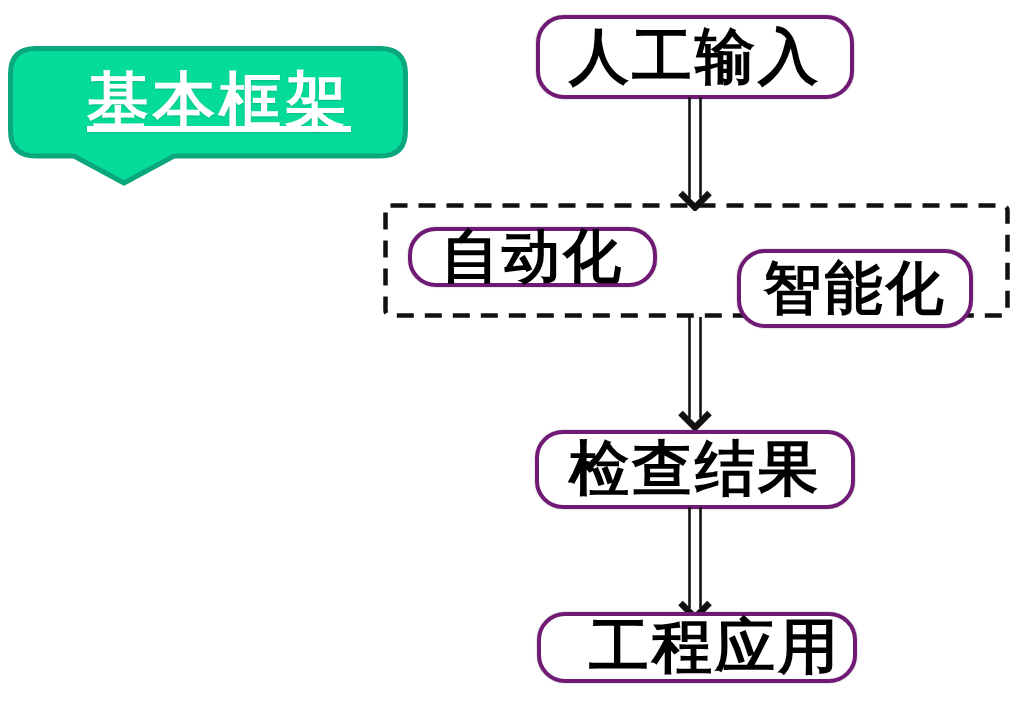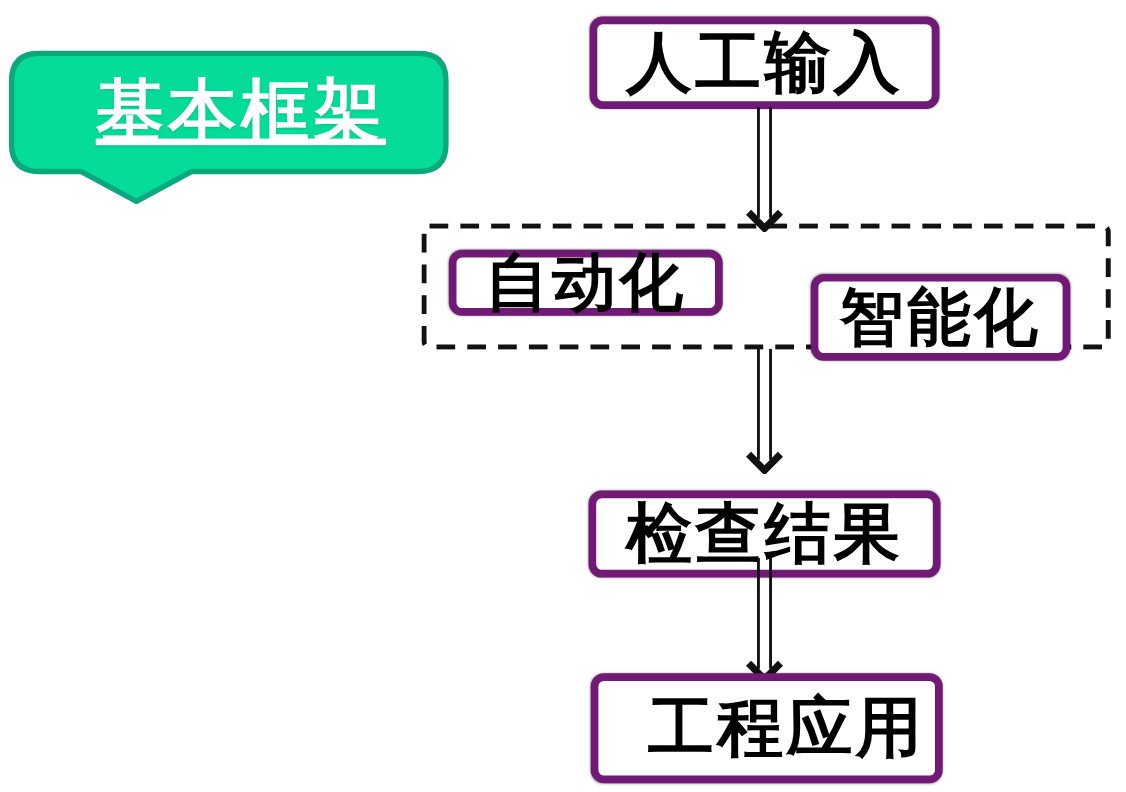--- a/index.html
+++ b/index.html
@@ -38,37 +38,37 @@
     letter-spacing: 4px;
     color: #ffffff;
     text-shadow: 0 1px 2px rgba(0,90,60,0.25);
     text-decoration: underline;
   }
   
   .node {
     position: absolute;
     box-sizing: border-box;
     background: #ffffff;
-    border: 7px solid #701a75;
-    border-radius: 12px;
+    border: 4px solid #701a75;
+    border-radius: 28px;
     display: flex;
     align-items: center;
     justify-content: center;
     font-size: 60px;
     font-weight: bold;
     letter-spacing: 3px;
     color: #000000;
     box-shadow: 0 0 2px rgba(0,0,0,0.35);
     white-space: nowrap;
   }
   #node-input       { left: 536px; top: 15px;  width: 318px; height: 84px; }
   #node-automation  { left: 408px; top: 227px; width: 249px; height: 60px; font-size: 58px; }
   #node-intelligent { left: 737px; top: 227px; width: 236px; height: 79px; font-size: 58px; margin-top: 22px; }
-  #node-check       { left: 535px; top: 446px; width: 320px; height: 79px; }
-  #node-application { left: 537px; top: 612px; width: 320px; height: 100px; padding-left: 36px; }
+  #node-check       { left: 535px; top: 430px; width: 320px; height: 79px; }
+  #node-application { left: 537px; top: 612px; width: 320px; height: 71px; padding-left: 36px; }
   
   #group-process {
     position: absolute;
     left: 383px;
     top: 203px;
     width: 627px;
     height: 115px;
   }
   
   .arrow {

